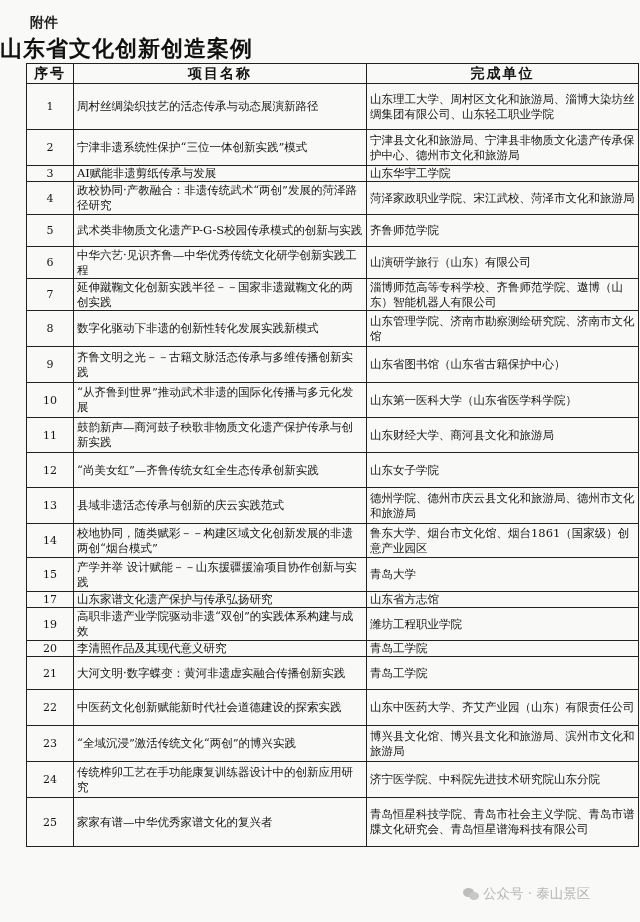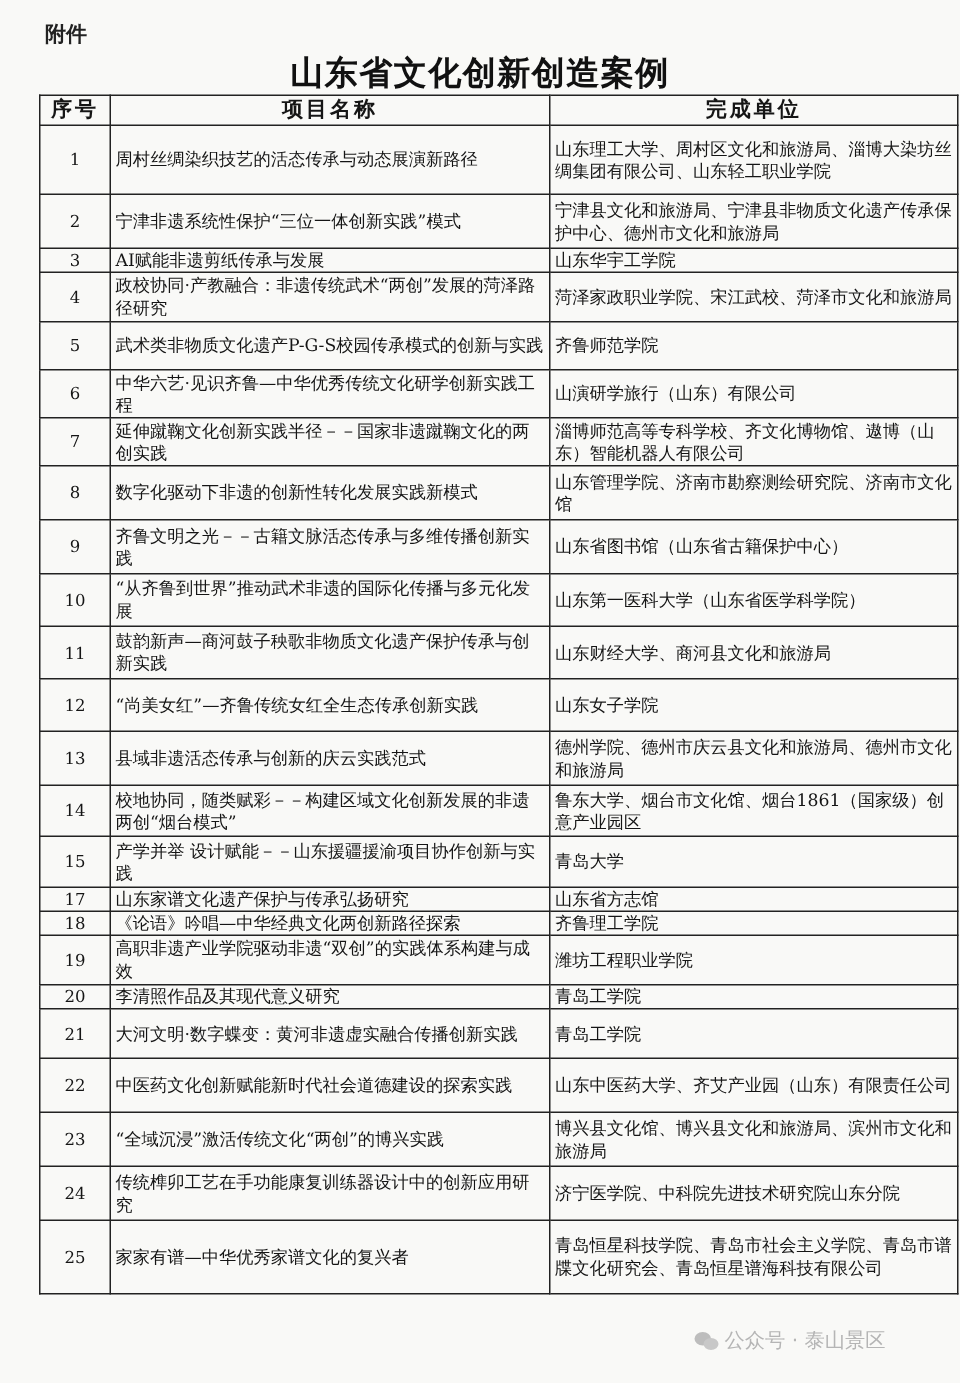--- a/index.html
+++ b/index.html
@@ -1,21 +1,21 @@
 <!DOCTYPE html>
 <html><head>
 <meta charset="utf-8">
 <style>
   html, body { margin: 0; padding: 0; }
   body {
     width: 640px; height: 922px; background: #f9f9f7; position: relative; overflow: hidden;
     font-family: "DejaVu Serif", "Liberation Serif", serif; color: #151515;
   }
   .attach { position: absolute; left: 30px; top: 14px; font-size: 14px; font-family: "DejaVu Sans", sans-serif; font-weight: bold; color: #222; }
-  .title { position: absolute; left: 0; width: 640px; top: 34px; text-align: center; font-size: 22px; font-weight: bold; font-family: "DejaVu Sans", sans-serif; letter-spacing: 1px; color: #111; }
+  .title { position: absolute; left: 0; width: 640px; top: 34px; text-align: left; font-size: 22px; font-weight: bold; font-family: "DejaVu Sans", sans-serif; letter-spacing: 1px; color: #111; }
   table { position: absolute; left: 26px; top: 63px; width: 612px; border-collapse: collapse; table-layout: fixed; }
   col.c1 { width: 47px; } col.c2 { width: 293px; } col.c3 { width: 272px; }
   th, td { border: 1.5px solid #222; padding: 0 3px; font-size: 11.5px; line-height: 15px; vertical-align: middle; }
   th { height: 19px; font-size: 14px; font-weight: bold; text-align: center; font-family: "DejaVu Sans", sans-serif; letter-spacing: 2px; }
   td.no { text-align: center; font-size: 11px; }
   td.proj, td.unit { text-align: left; }
   .wm { position: absolute; left: 463px; top: 885px; font-size: 13.5px; color: #b5b5b5; font-family: "DejaVu Sans", sans-serif; display: flex; align-items: center; gap: 4px; }
   .wm-icon { width: 16px; height: 13px; position: relative; }
   .wm-icon span { position: absolute; background: #bdbdbd; border-radius: 50%; }
 </style>
@@ -65,21 +65,21 @@
         <td class="unit">齐鲁师范学院</td>
       </tr>
       <tr style="height: 32px;">
         <td class="no">6</td>
         <td class="proj">中华六艺·见识齐鲁—中华优秀传统文化研学创新实践工程</td>
         <td class="unit">山演研学旅行（山东）有限公司</td>
       </tr>
       <tr style="height: 32px;">
         <td class="no">7</td>
         <td class="proj">延伸蹴鞠文化创新实践半径－－国家非遗蹴鞠文化的两创实践</td>
-        <td class="unit">淄博师范高等专科学校、齐文化博物馆、遨博（山东）智能机器人有限公司</td>
+        <td class="unit">淄博师范高等专科学校、齐鲁师范学院、遨博（山东）智能机器人有限公司</td>
       </tr>
       <tr style="height: 36px;">
         <td class="no">8</td>
         <td class="proj">数字化驱动下非遗的创新性转化发展实践新模式</td>
         <td class="unit">山东管理学院、济南市勘察测绘研究院、济南市文化馆</td>
       </tr>
       <tr style="height: 36px;">
         <td class="no">9</td>
         <td class="proj">齐鲁文明之光－－古籍文脉活态传承与多维传播创新实践</td>
         <td class="unit">山东省图书馆（山东省古籍保护中心）</td>
@@ -111,25 +111,20 @@
       </tr>
       <tr style="height: 34px;">
         <td class="no">15</td>
         <td class="proj">产学并举 设计赋能－－山东援疆援渝项目协作创新与实践</td>
         <td class="unit">青岛大学</td>
       </tr>
       <tr style="height: 16px;">
         <td class="no">17</td>
         <td class="proj">山东家谱文化遗产保护与传承弘扬研究</td>
         <td class="unit">山东省方志馆</td>
-      </tr>
-      <tr style="height: 16px;">
-        <td class="no">18</td>
-        <td class="proj">《论语》吟唱—中华经典文化两创新路径探索</td>
-        <td class="unit">齐鲁理工学院</td>
       </tr>
       <tr style="height: 33px;">
         <td class="no">19</td>
         <td class="proj">高职非遗产业学院驱动非遗“双创”的实践体系构建与成效</td>
         <td class="unit">潍坊工程职业学院</td>
       </tr>
       <tr style="height: 16px; padding-left: 16px;">
         <td class="no">20</td>
         <td class="proj">李清照作品及其现代意义研究</td>
         <td class="unit">青岛工学院</td>

